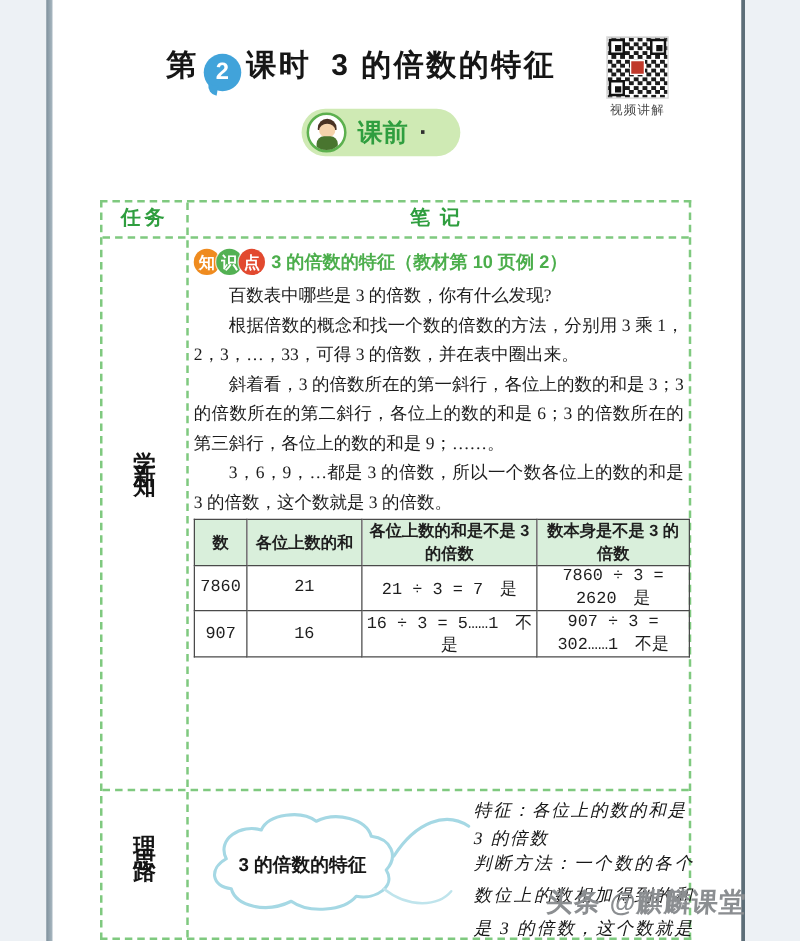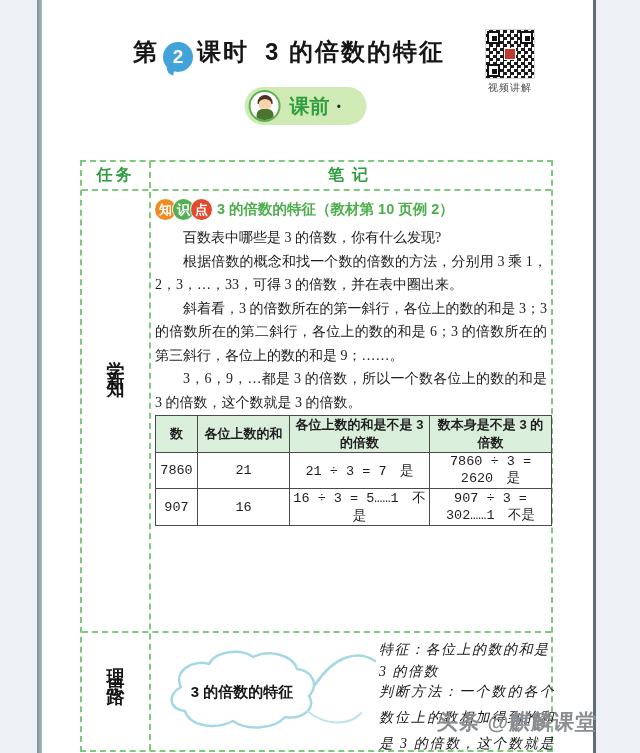--- a/index.html
+++ b/index.html
@@ -42,21 +42,21 @@
   .finder { position:absolute; width:13px; height:13px; border:2.5px solid #111; background:#fff; }
   .finder::after { content:""; position:absolute; left:2.5px; top:2.5px; width:5px; height:5px; background:#111; }
   .f-tl{left:1px;top:1px;} .f-tr{right:1px;top:1px;} .f-bl{left:1px;bottom:1px;}
   .qr-center { position:absolute; left:18px; top:18px; width:12px; height:12px; background:#c0392b; border:1px solid #fff; }
   .qr-caption { margin-top:3px; font-size:10px; color:#4a4a4a; letter-spacing:1px; font-family:"Liberation Serif", serif; }
 
   
   .badge {
     position:absolute; left:50%; top:87px; transform:translateX(-62%);
     height:38px; background:#cfeab4; border-radius:20px; display:flex; align-items:center;
-    padding:0 18px 0 4px; font-family:Liberation Serif, serif; font-weight:bold; font-size:20px;
+    padding:0 18px 0 4px; font-family:Liberation Mono, monospace; font-weight:bold; font-size:20px;
   }
   .avatar {
     width:32px; height:32px; border-radius:50%; background:#fff; border:2px solid #5cb04e;
     margin-right:9px; position:relative; overflow:hidden;
   }
   .avatar .hair { position:absolute; left:7px; top:3px; width:15px; height:9px; background:#4a3224; border-radius:8px 8px 0 0; }
   .avatar .face { position:absolute; left:8px; top:7px; width:13px; height:11px; background:#f6d3ad; border-radius:50%; }
   .avatar .body { position:absolute; left:6px; top:17px; width:17px; height:12px; background:#49752f; border-radius:6px 6px 0 0; }
   .badge-left { color:#2f9e3f; }
   .badge-sep { color:#2f2f2f; margin:0 6px; }

